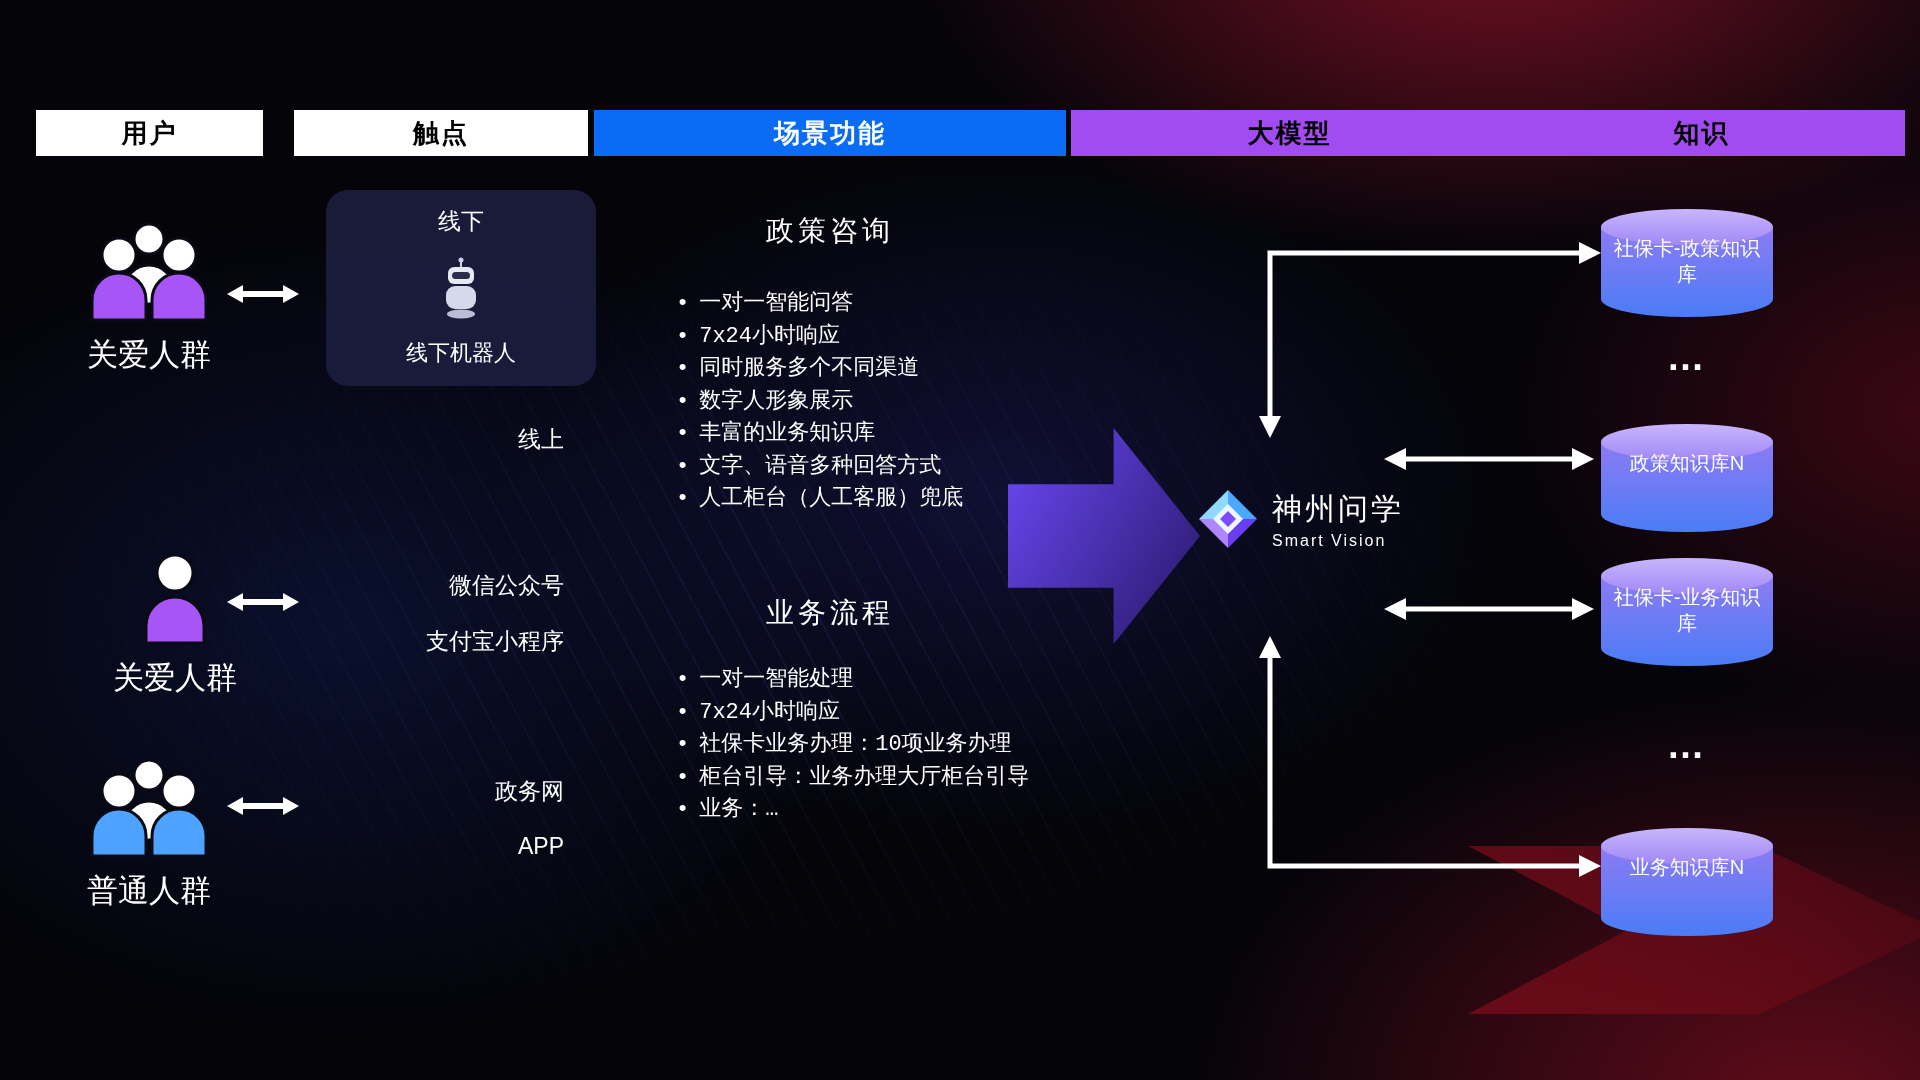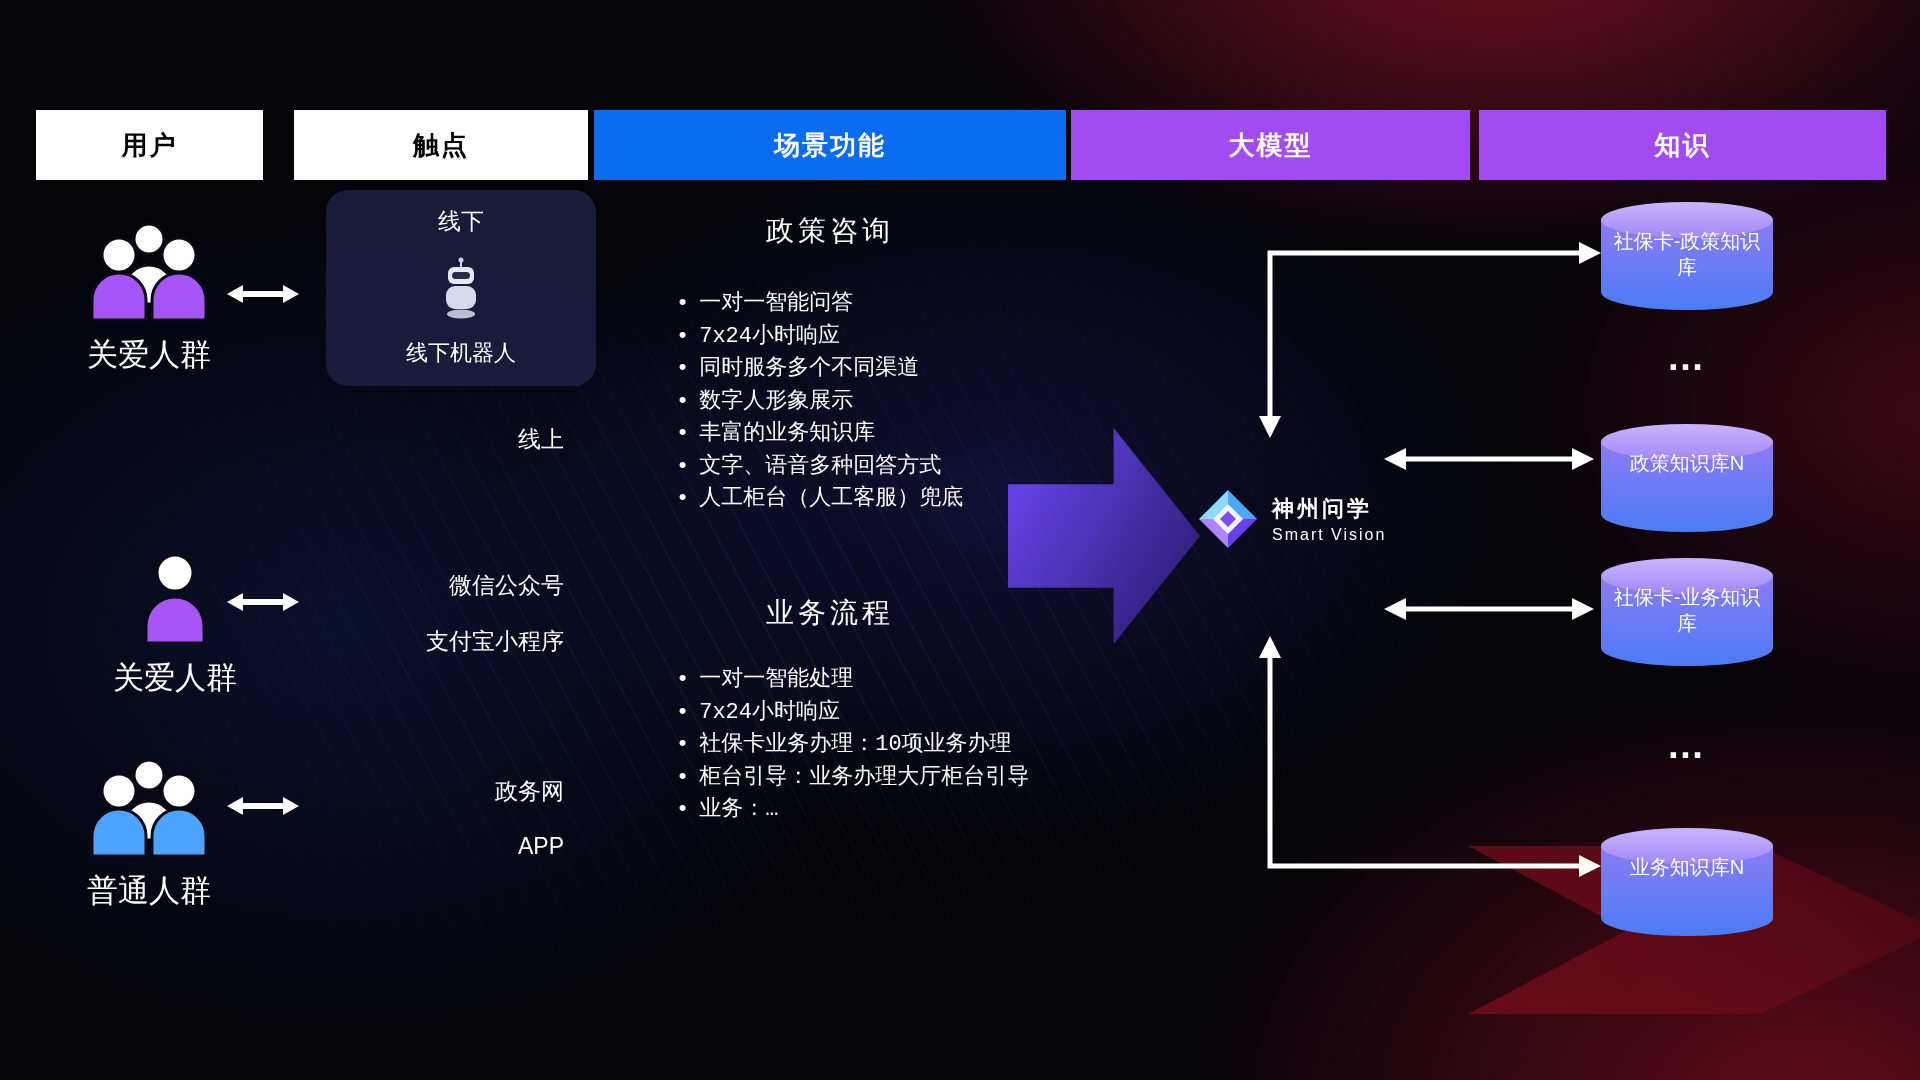--- a/index.html
+++ b/index.html
@@ -25,46 +25,46 @@
   }
   .big-arrow { position:absolute; left:1008px; top:428px; width:192px; height:216px;
     background:linear-gradient(120deg, rgba(112,76,255,.95), rgba(62,32,158,.55));
     clip-path:polygon(0 26%, 55% 26%, 55% 0, 100% 50%, 55% 100%, 55% 74%, 0 74%);
   }
   .red-chevron { position:absolute; left:1468px; top:846px; width:470px; height:168px; opacity:.55;
     background:linear-gradient(100deg, rgba(170,15,32,.9), rgba(110,8,20,.6));
     clip-path:polygon(0 0, 62% 0, 100% 50%, 62% 100%, 0 100%, 34% 50%);
   }
   
-  .hdr { position:absolute; top:110px; height:70px; display:flex; align-items:center; justify-content:center;
+  .hdr { position:absolute; top:110px; height:46px; display:flex; align-items:center; justify-content:center;
          font-size:26px; font-weight:bold; letter-spacing:2px;text-align:center; }
   .hdr-white  { background:#ffffff; color:#000; }
   .hdr-blue   { background:#0a6cf5; color:#fff; }
-  .hdr-purple { background:#a24bf0; color:#ffffff; }
+  .hdr-purple { background:#a24bf0; color:#000000;padding-left:19px; }
   
   .user { position:absolute; display:flex; flex-direction:column; align-items:center; }
   .ulabel { margin-top:12px; font-size:31px; }
   .harrow { position:absolute; }
   
   .tp-card { position:absolute; left:294px; top:190px; width:270px; height:196px;
     background:rgba(27,29,62,.92); border-radius:22px;
     display:flex; flex-direction:column; align-items:center; justify-content:space-between;
     padding:16px 0 18px 0; box-sizing:border-box;margin-left:32px; }
   .tp-card-title { font-size:23px; }
   .tp-card-sub   { font-size:22px; }
   .tp-text { position:absolute; left:294px; width:270px; text-align:right; font-size:23px; }
   
   .sc-title { position:absolute; left:594px; width:472px; text-align:center; font-size:28px; letter-spacing:4px; }
   .bullets { position:absolute; left:676px; width:430px; list-style:none; margin:0; padding:0;font-family:Liberation Mono, monospace; }
   .bullets li { font-size:22px; line-height:32.5px; white-space:nowrap; }
   .bullets li::before { content:"•"; margin-right:10px; }
   
   .logo { position:absolute; left:1196px; top:487px; display:flex; align-items:center; }
   .logo-text { margin-left:12px; }
-  .logo-name { font-size:22px; font-weight:bold; letter-spacing:3px; }
+  .logo-name { font-size:30px; font-weight:normal; letter-spacing:3px; }
   .logo-sub  { font-size:16px; letter-spacing:2px; margin-top:2px; }
   
   .db { position:absolute; left:1601px; width:172px; height:108px; }
   .db-body { position:absolute; top:18px; left:0; width:172px; height:90px;
     background:linear-gradient(180deg,#8d7bf3 0%, #4a7cf6 100%);
     border-radius:0 0 86px 86px / 0 0 18px 18px; }
   .db-top { position:absolute; top:0; left:0; width:172px; height:36px; border-radius:50%;
     background:linear-gradient(180deg,#c9b5fd,#a288f6); }
   .db-label { position:absolute; top:26px; left:6px; right:6px; text-align:center;
     font-size:20px; line-height:26px; }
@@ -182,21 +182,21 @@
       <polygon points="61,32 32,61 32,32" fill="#6a3df0"></polygon>
       <polygon points="32,17 47,32 32,47 17,32" fill="#eef6ff"></polygon>
       <polygon points="32,24 40,32 32,40 24,32" fill="#7c4dff"></polygon>
     </svg>
     <div class="logo-text">
       <div class="logo-name">神州问学</div>
       <div class="logo-sub">Smart Vision</div>
     </div>
   </div>
 
-  <div class="db" style="top:202px;">
+  <div class="db" style="top:209px;">
     <div class="db-body"></div>
     <div class="db-top"></div>
     <div class="db-label">社保卡-政策知识库</div>
   </div>
   <div class="dots" style="top:336px;">…</div>
   <div class="db" style="top:424px;">
     <div class="db-body"></div>
     <div class="db-top"></div>
     <div class="db-label">政策知识库N</div>
   </div>

